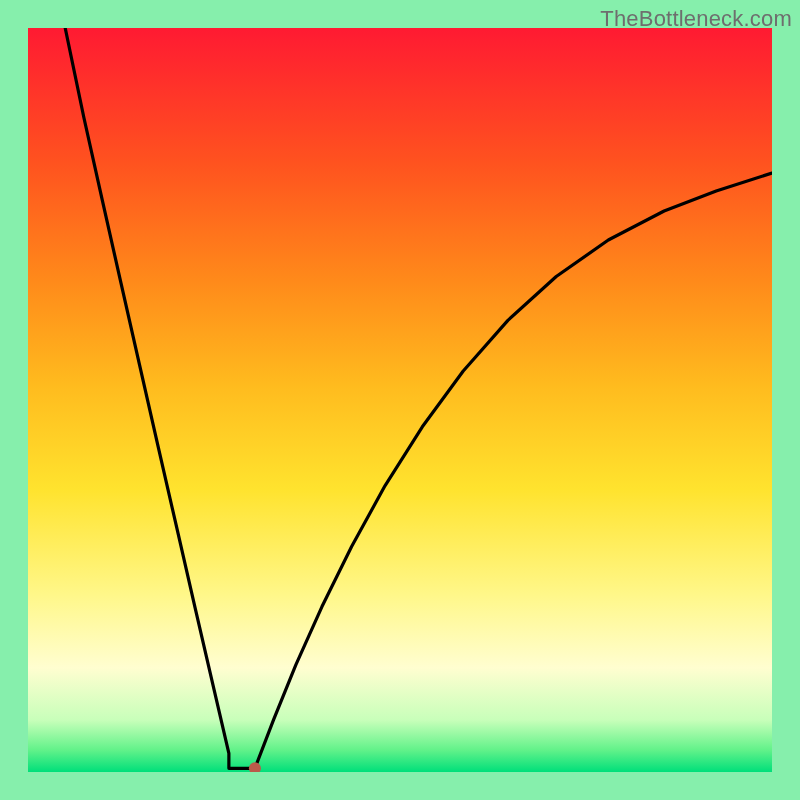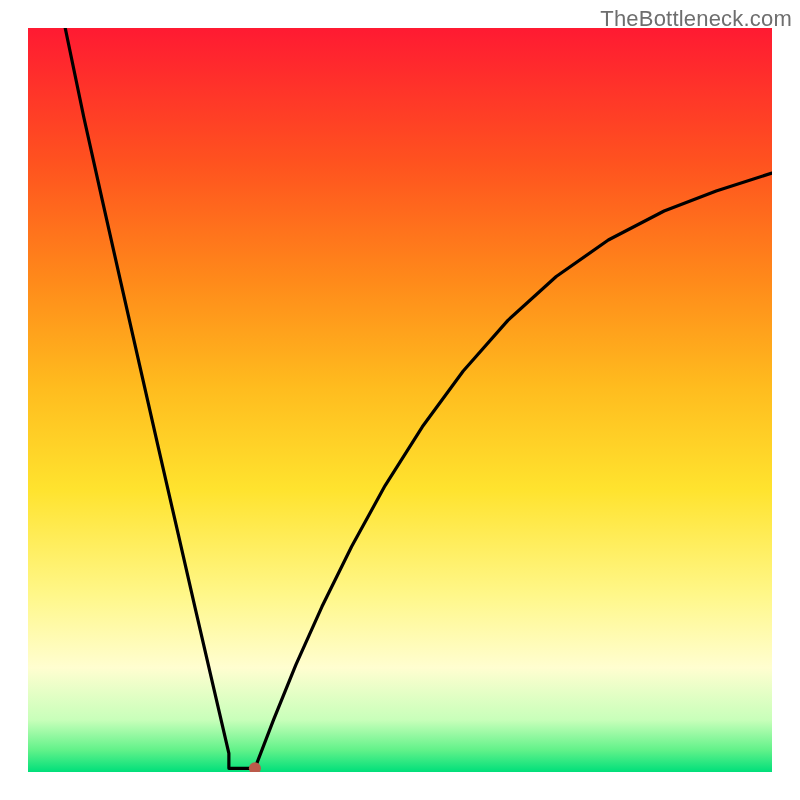--- a/index.html
+++ b/index.html
@@ -8,21 +8,21 @@
     width: 800px;
     height: 800px;
     background: #000;
     font-family: Arial, Helvetica, sans-serif;
     overflow: hidden;
   }
   .stage {
     position: relative;
     width: 800px;
     height: 800px;
-    background: #ffffff;
+    background: #86efac;
   }
   .plot-area {
     position: absolute;
     left: 28px;
     top: 28px;
     width: 744px;
     height: 744px;
     background: linear-gradient(to bottom,
       #ff1a32 0%,
       #ff521f 18%,

